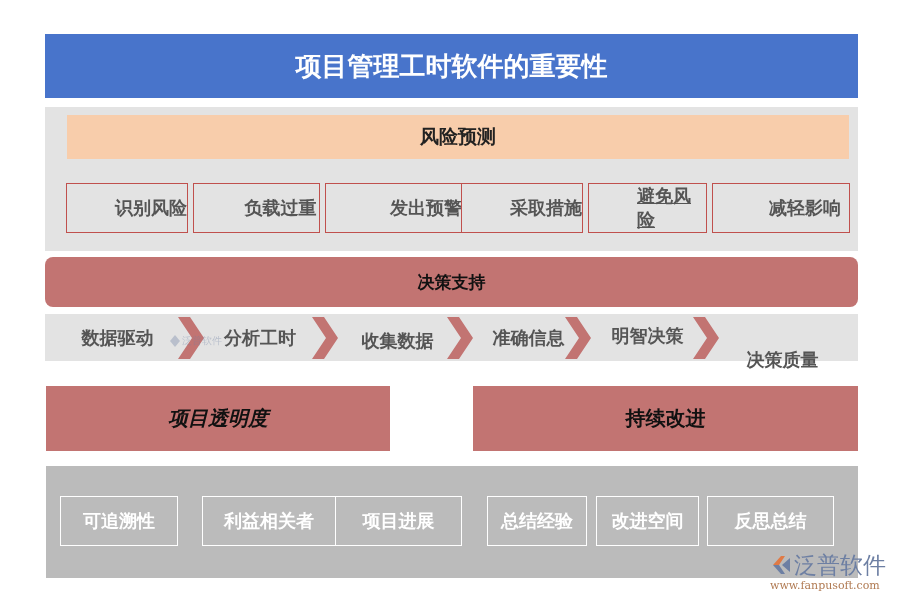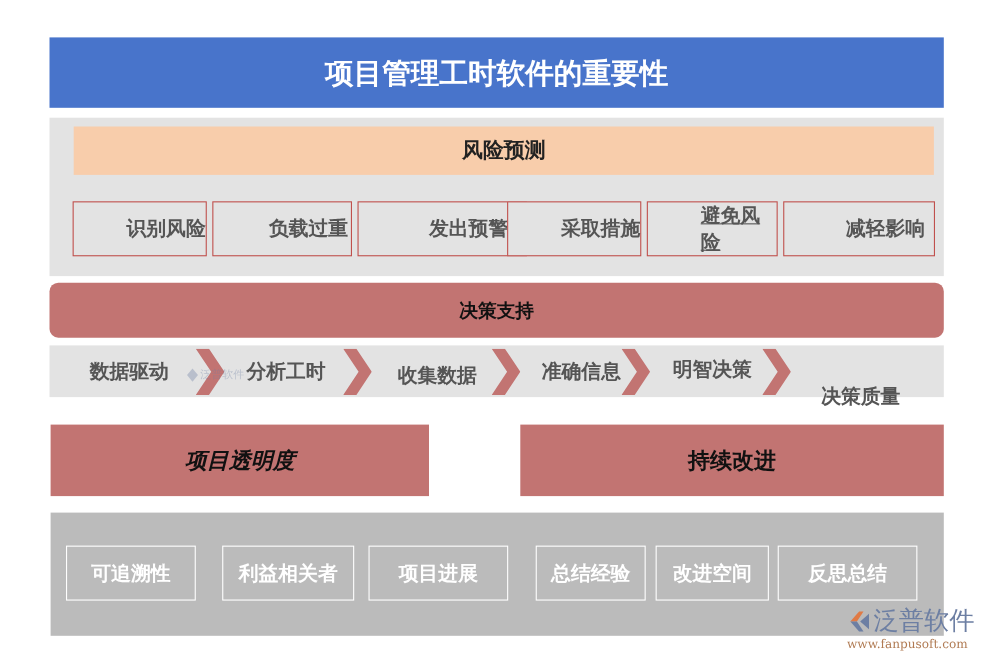--- a/index.html
+++ b/index.html
@@ -105,21 +105,21 @@
 <svg class="abs chevron" style="left:693px;" viewBox="0 0 26 42">
     <polygon points="0,0 12,0 26,21 12,42 0,42 14,21" fill="#c27472"></polygon>
   </svg>
 <div class="abs flow-label" style="left:725px;width:115px;top:336px;">决策质量</div>
 
 <div class="abs pillar" style="left:46px;width:344px;font-style:italic;">项目透明度</div>
 <div class="abs pillar" style="left:473px;width:385px;">持续改进</div>
 
 <div class="abs bottom-panel"></div>
 <div class="abs bottom-box" style="left:60px;width:118px;">可追溯性</div>
-<div class="abs bottom-box" style="left:202px;width:120px;">利益相关者</div>
+<div class="abs bottom-box" style="left:202px;width:134px;">利益相关者</div>
 <div class="abs bottom-box" style="left:335px;width:127px;">项目进展</div>
 <div class="abs bottom-box" style="left:487px;width:100px;">总结经验</div>
 <div class="abs bottom-box" style="left:596px;width:103px;">改进空间</div>
 <div class="abs bottom-box" style="left:707px;width:127px;">反思总结</div>
 
 <div class="abs logo">
   <div class="logo-main">
     <svg width="24" height="24" viewBox="0 0 24 24">
       <path d="M3 12 L11 3 L15 3 L9 12 Z" fill="#e07a45"></path>
       <path d="M3 12 L9 12 L15 21 L11 21 Z" fill="#6d7fa3"></path>

